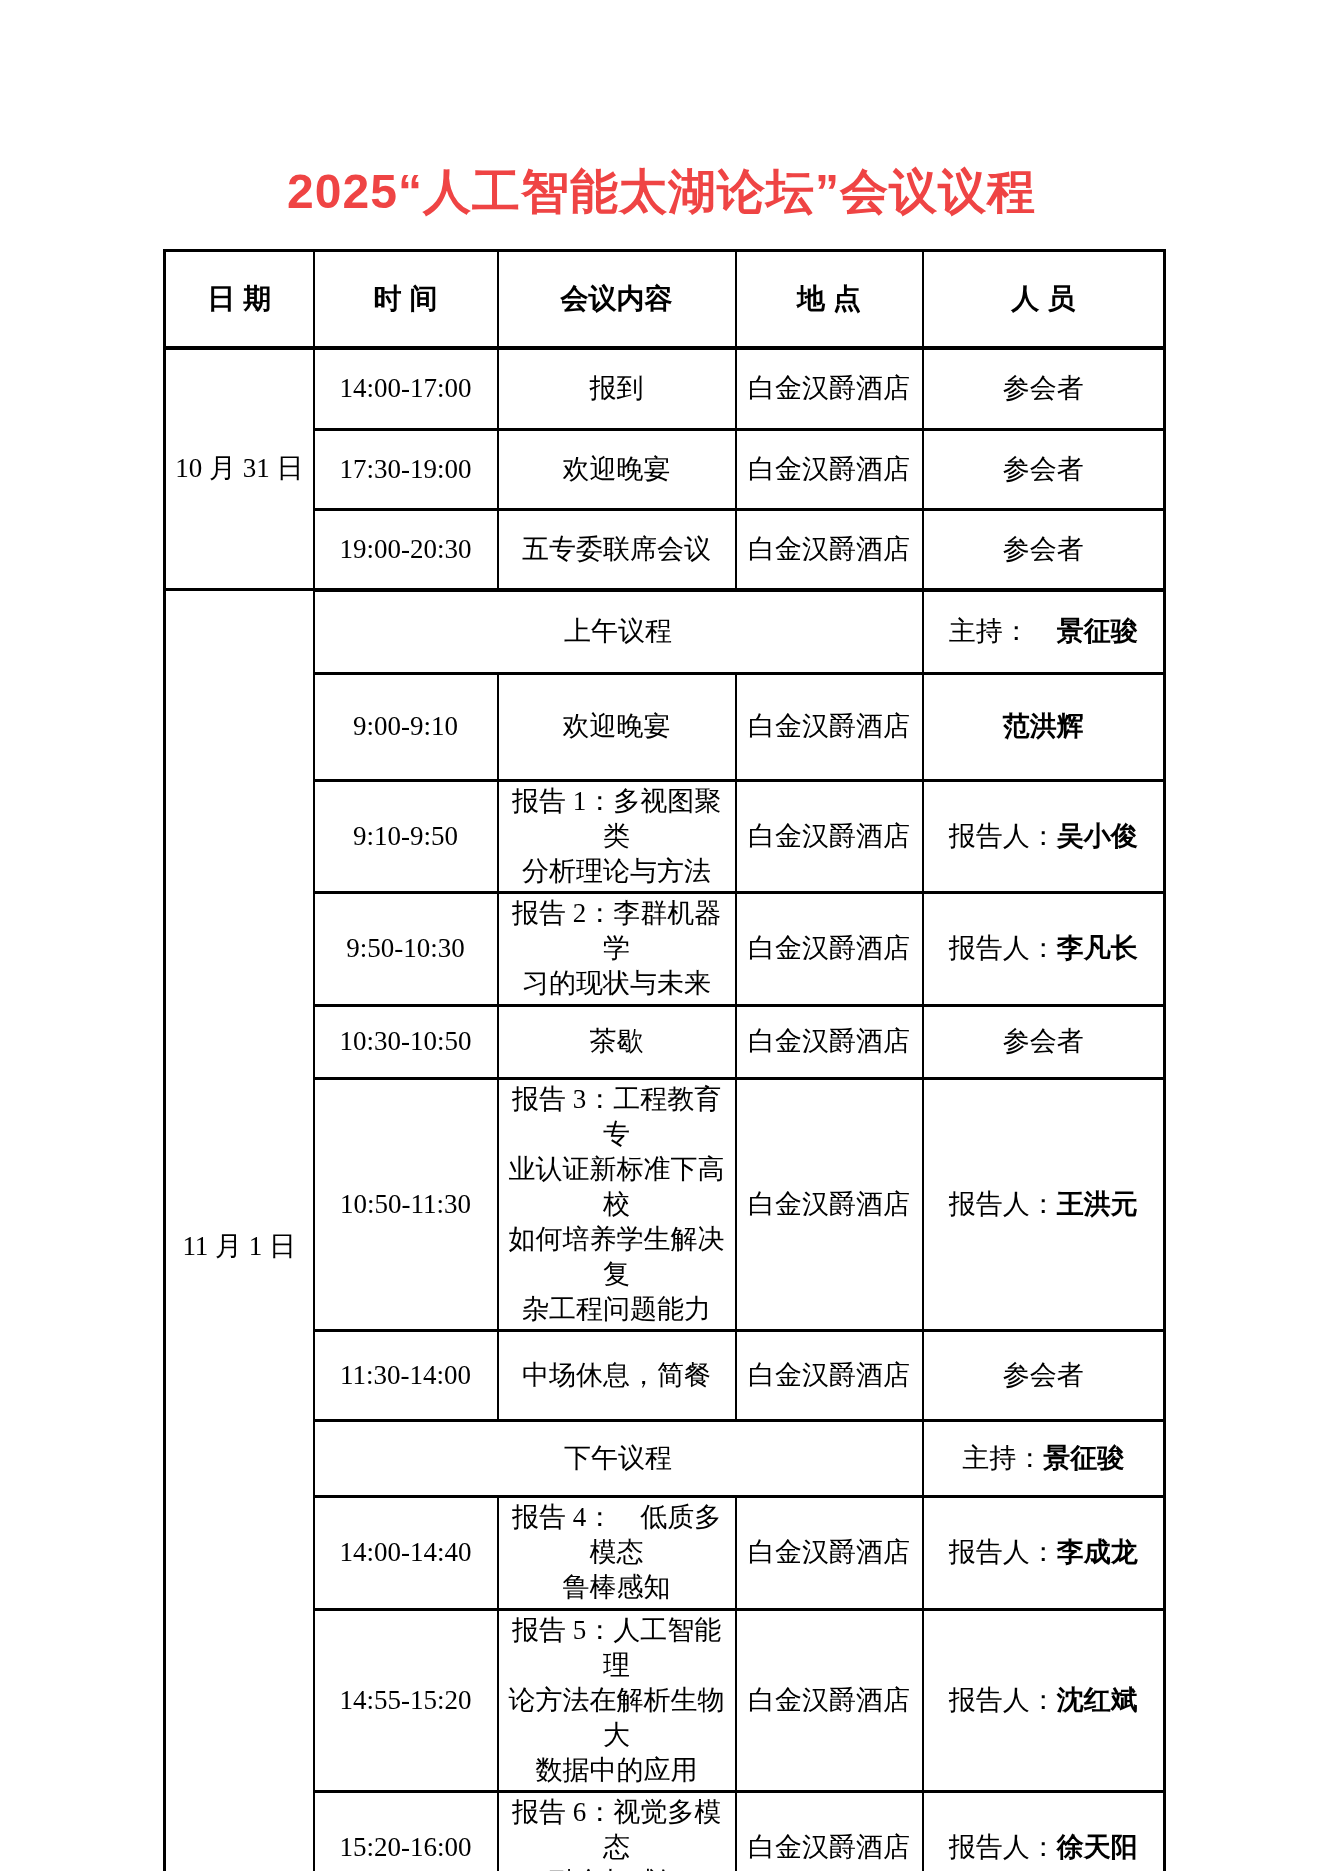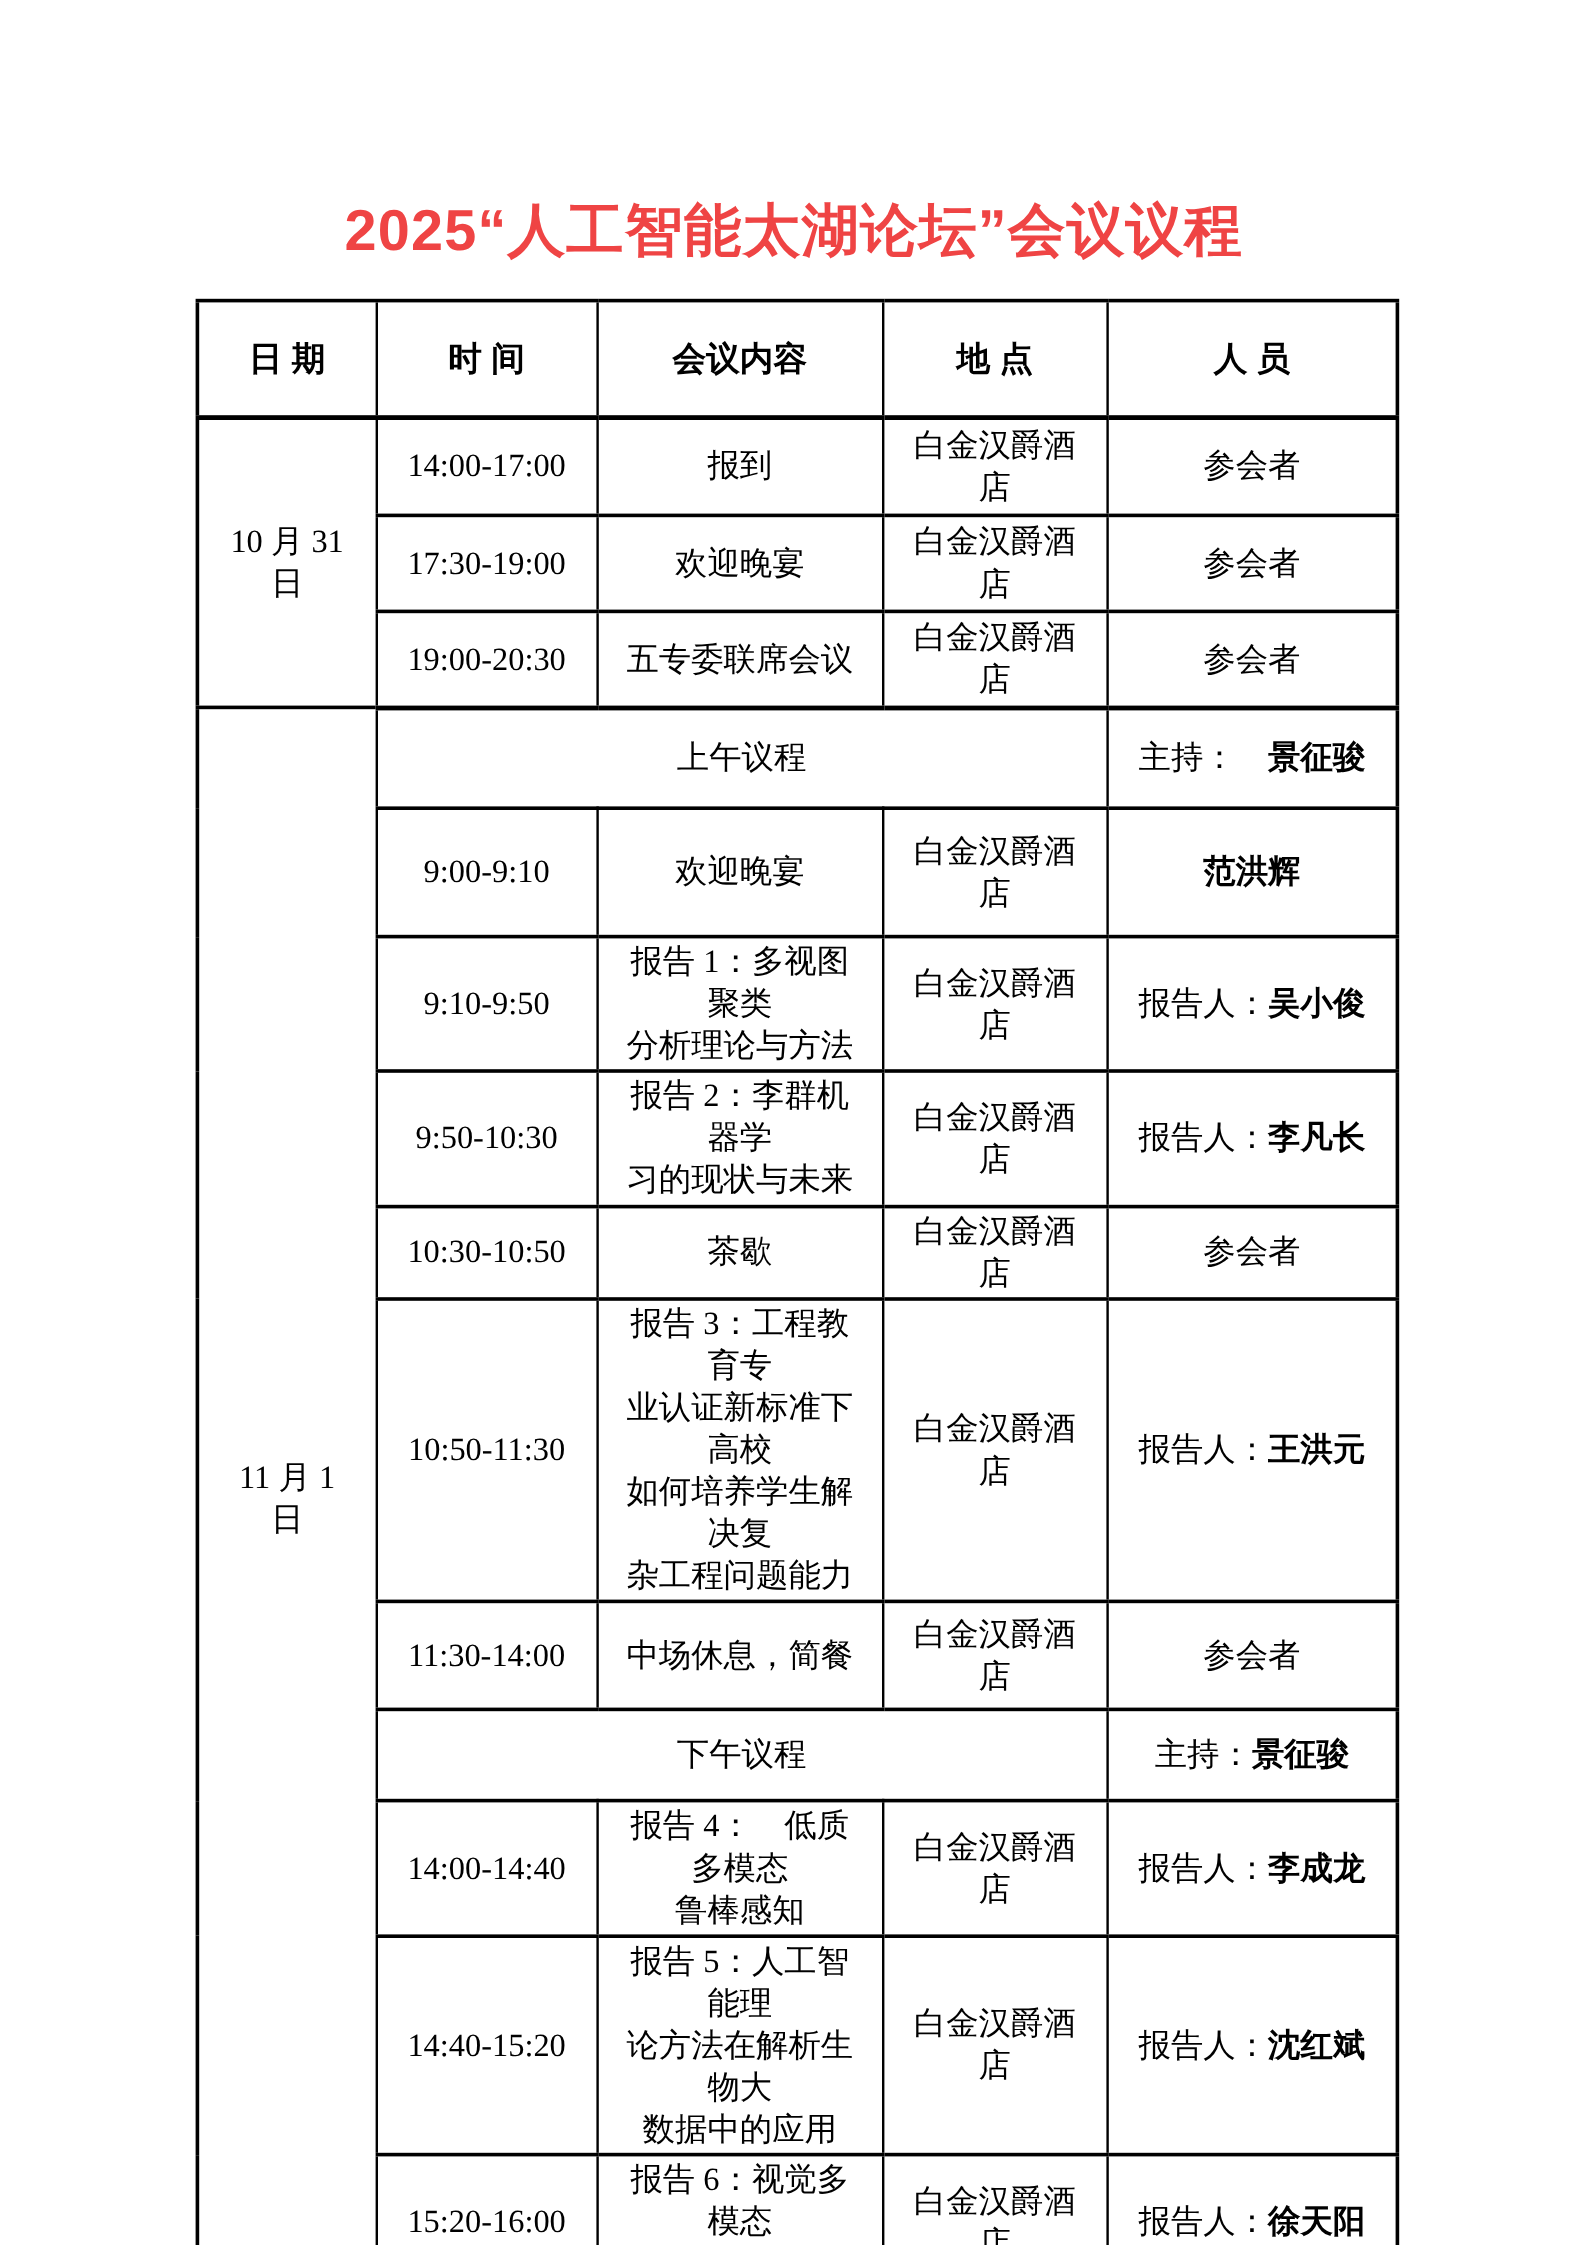--- a/index.html
+++ b/index.html
@@ -18,21 +18,21 @@
     position:absolute;left:163px;top:249px;
     width:1000px;table-layout:fixed;
     border-collapse:collapse;border:3px solid #000;
     background:#fff;
   }
   table.agenda td{
     border:2px solid #000;
     border-top-width:3px;border-bottom-width:3px;
     text-align:center;vertical-align:middle;
     font-size:27px;line-height:1.3;
-    padding:2px 21px;overflow:hidden;
+    padding:2px 4px;overflow:hidden;
   }
   tr.hdr td{
     border-bottom-width:4px;
     font-family:"Liberation Sans","DejaVu Sans",sans-serif;
     font-weight:bold;font-size:28px;
   }
   tr.section-end td{border-bottom-width:4px;}
   td.content{white-space:pre-line;}
   td.lh-wide{line-height:40px;margin-top:20px;}
   td.lh-tight{line-height:33px;}
@@ -148,21 +148,21 @@
 
   <tr class="h70">
     <td>14:00-14:40</td>
     <td class="content lh-tight">报告 4：　低质多模态
 鲁棒感知</td>
     <td>白金汉爵酒店</td>
     <td><span class="p-label">报告人：</span><span class="p-name">李成龙</span></td>
   </tr>
 
   <tr class="h107">
-    <td>14:40-15:20</td>
+    <td>14:55-15:20</td>
     <td class="content lh-tight">报告 5：人工智能理
 论方法在解析生物大
 数据中的应用</td>
     <td>白金汉爵酒店</td>
     <td><span class="p-label">报告人：</span><span class="p-name">沈红斌</span></td>
   </tr>
 
   <tr class="h73">
     <td>15:20-16:00</td>
     <td class="content lh-tight">报告 6：视觉多模态

